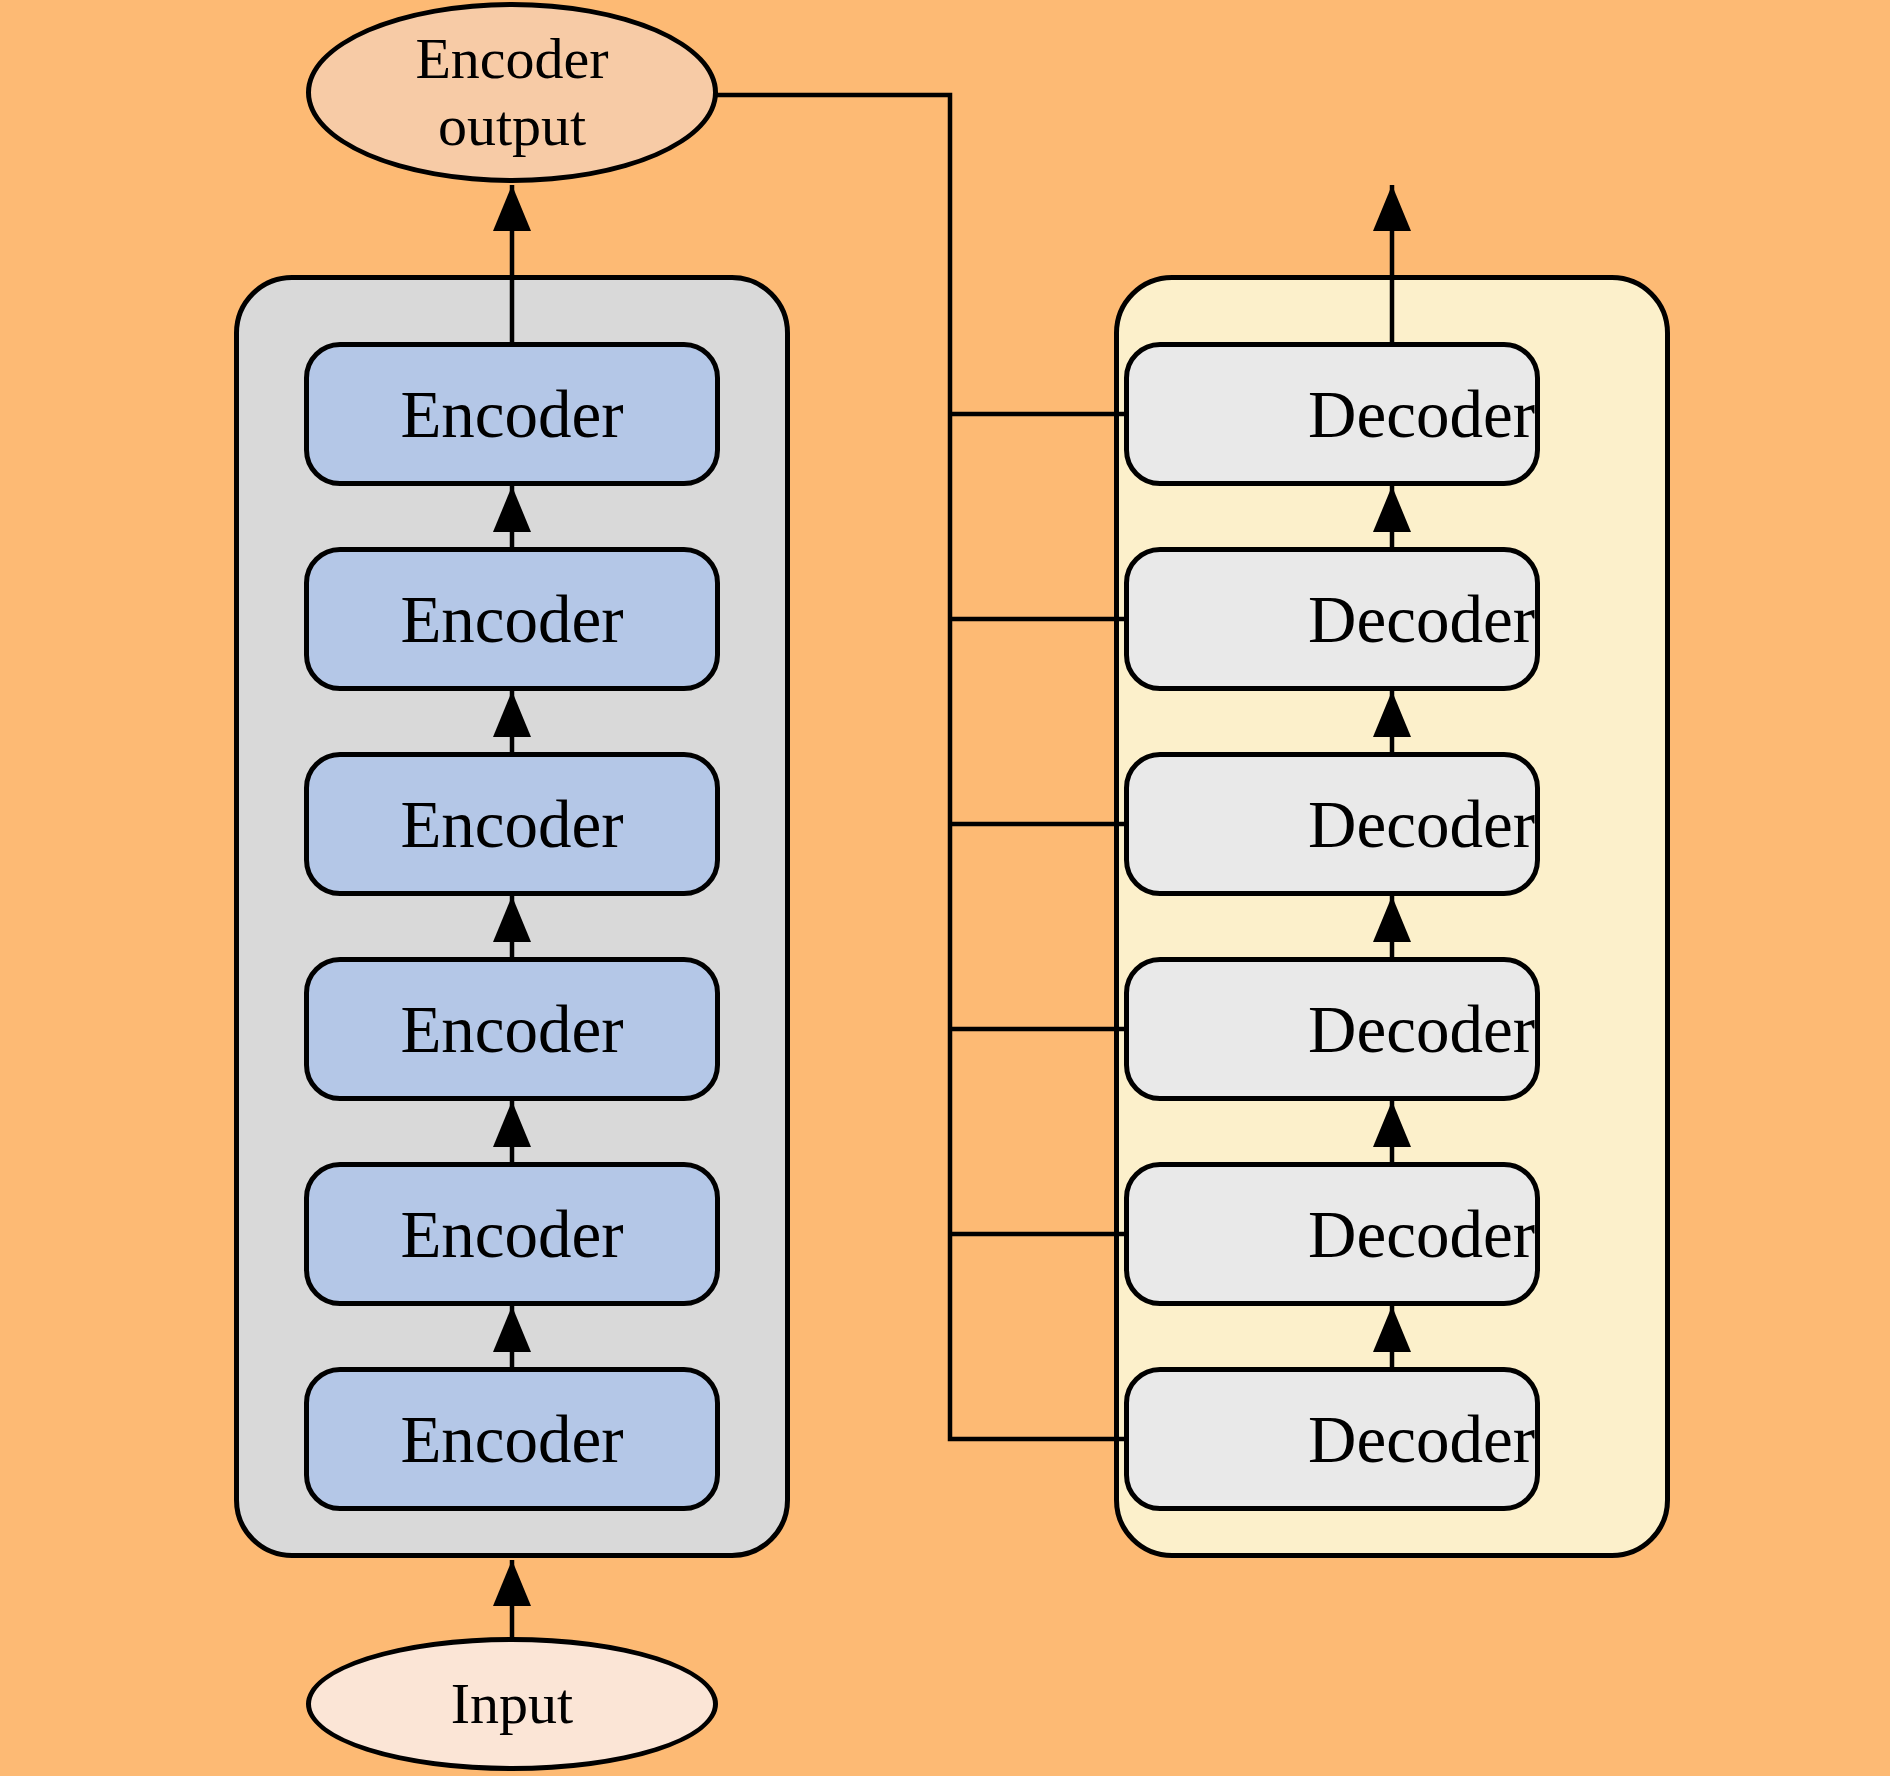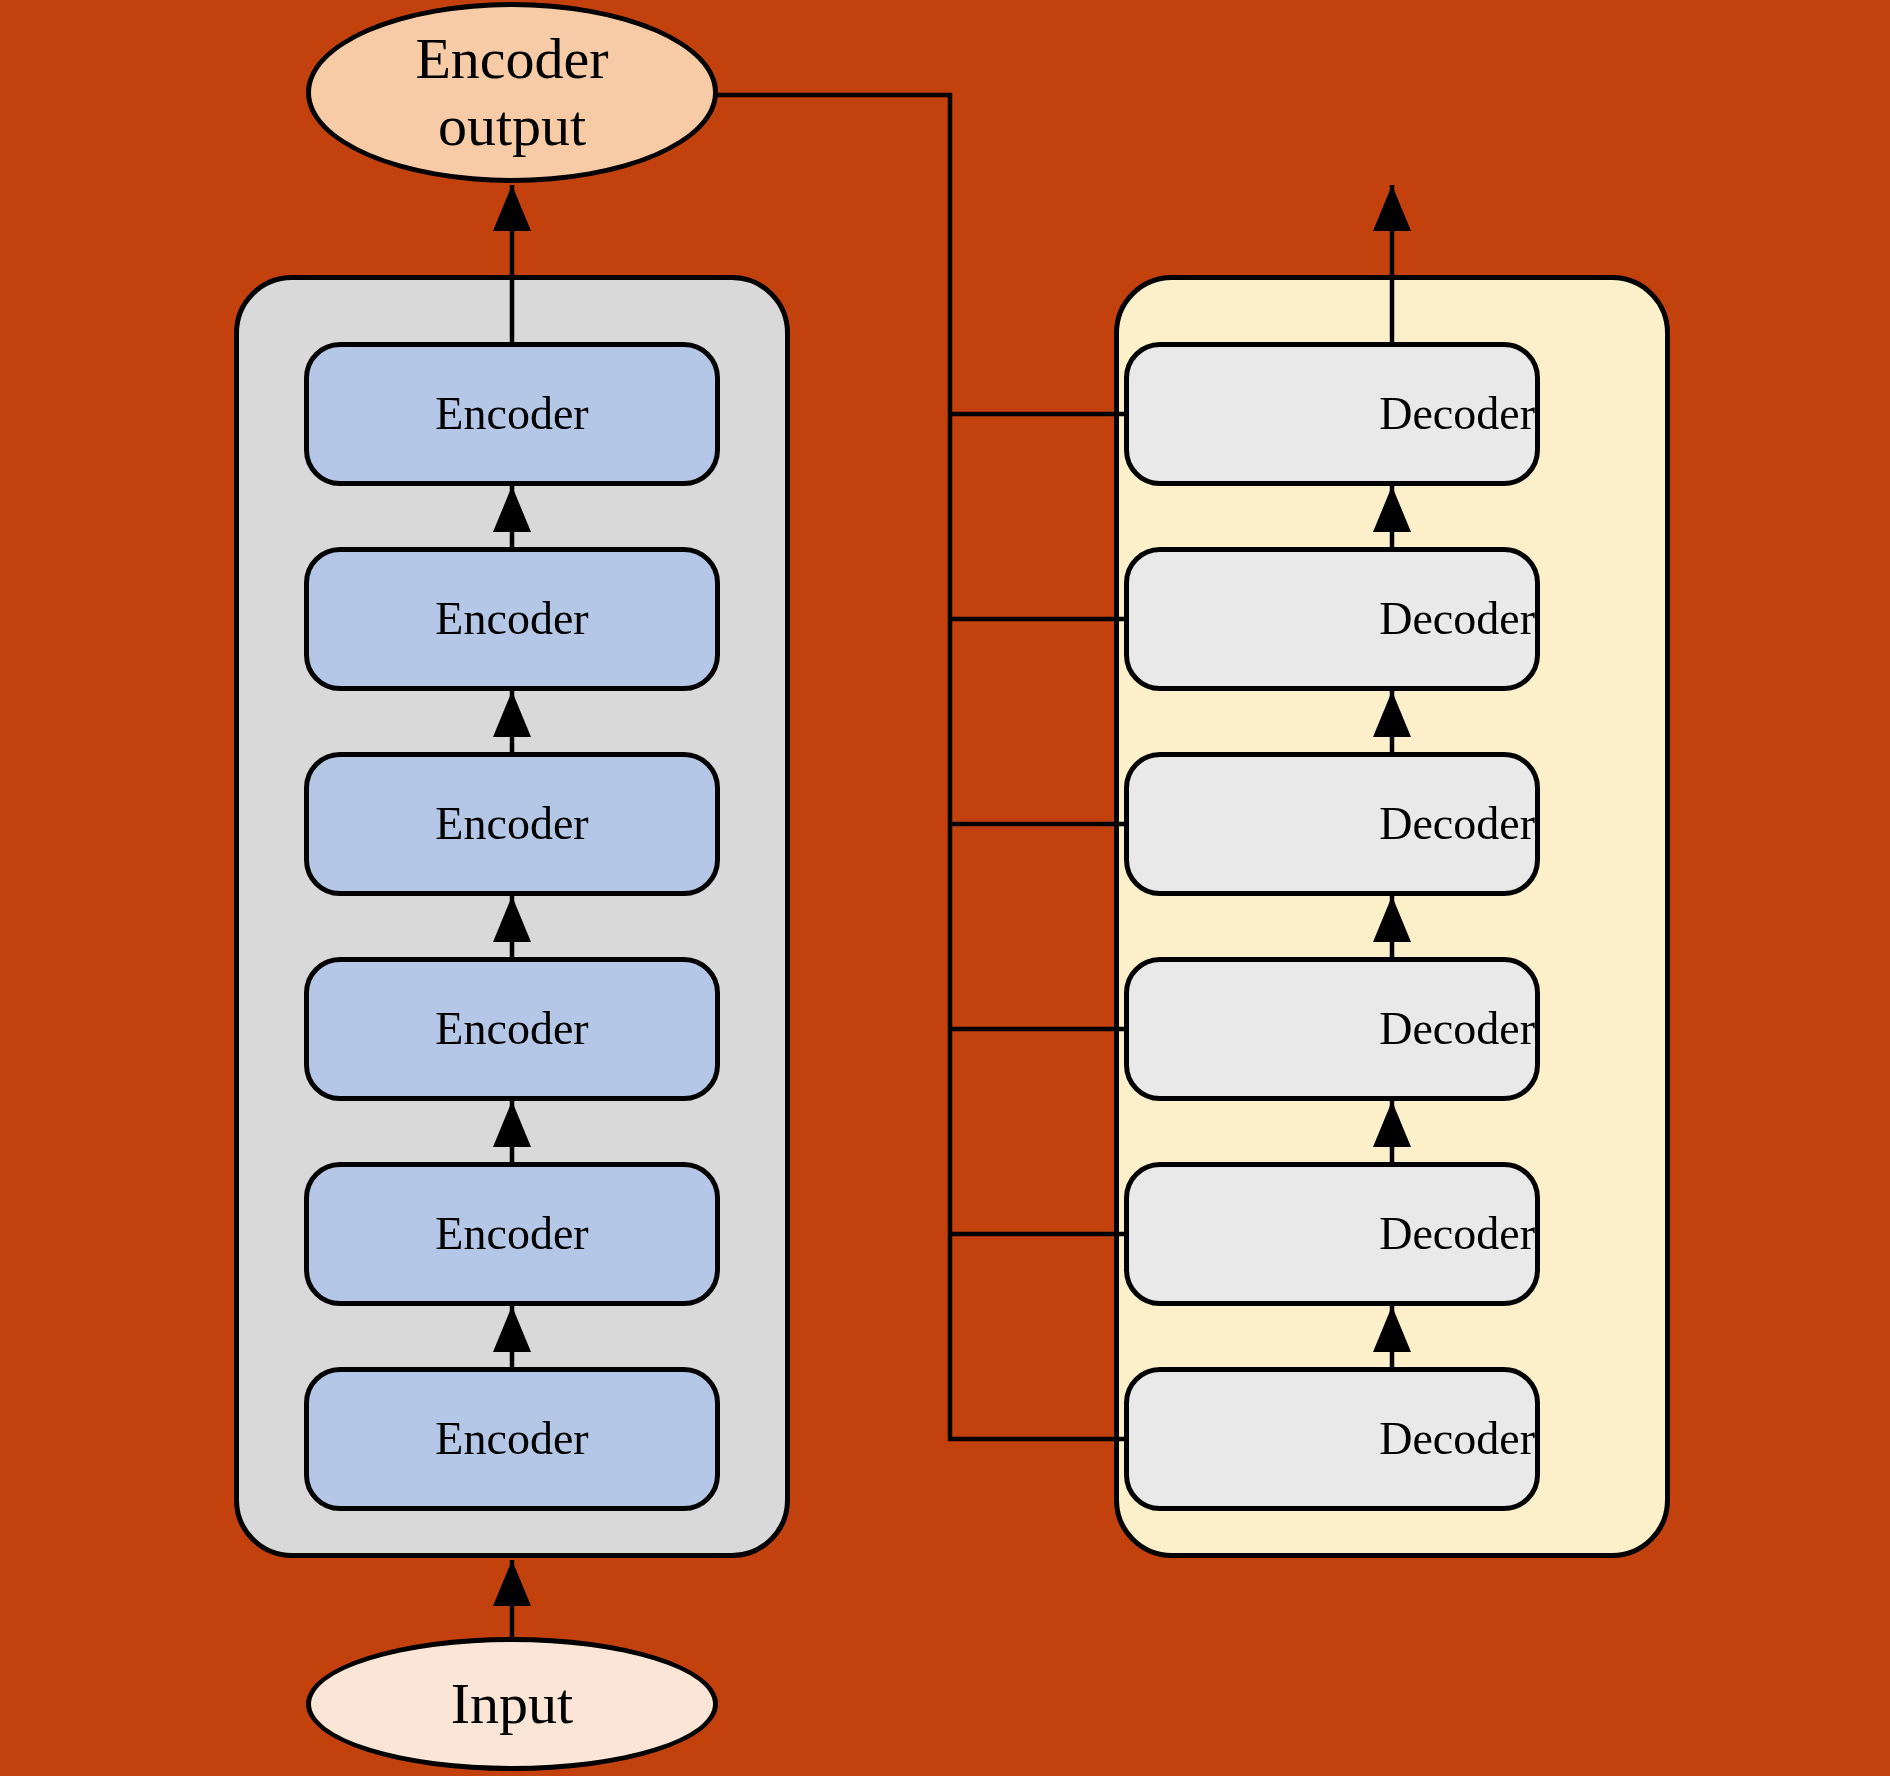--- a/index.html
+++ b/index.html
@@ -1,21 +1,21 @@
 <!DOCTYPE html>
 <html><head>
 <meta charset="utf-8">
 <style>
   * { box-sizing: border-box; }
   html, body { margin: 0; padding: 0; background: #ffffff; }
   .canvas {
     position: relative;
     width: 1890px;
     height: 1776px;
-    background: #c2410c;
+    background: #fdba74;
     font-family: "Liberation Serif", "DejaVu Serif", serif;
     color: #000;
     overflow: hidden;
   }
   .stack-container {
     position: absolute;
     top: 275px;
     width: 556px;
     height: 1283px;
     border: 5px solid #000;
@@ -33,21 +33,21 @@
 
   .node-box {
     position: absolute;
     width: 416px;
     height: 144px;
     border: 5px solid #000;
     border-radius: 36px;
     display: flex;
     align-items: center;
     justify-content: center;
-    font-size: 46px;
+    font-size: 67px;
     line-height: 1;
     z-index: 3;
     background: #fff;
   }
   .enc-box { left: 304px;  background: #B4C7E7; }
   .dec-box { left: 1124px; background: #E9E9E9; justify-content: flex-end; }
 
   .ellipse {
     position: absolute;
     border: 5px solid #000;

